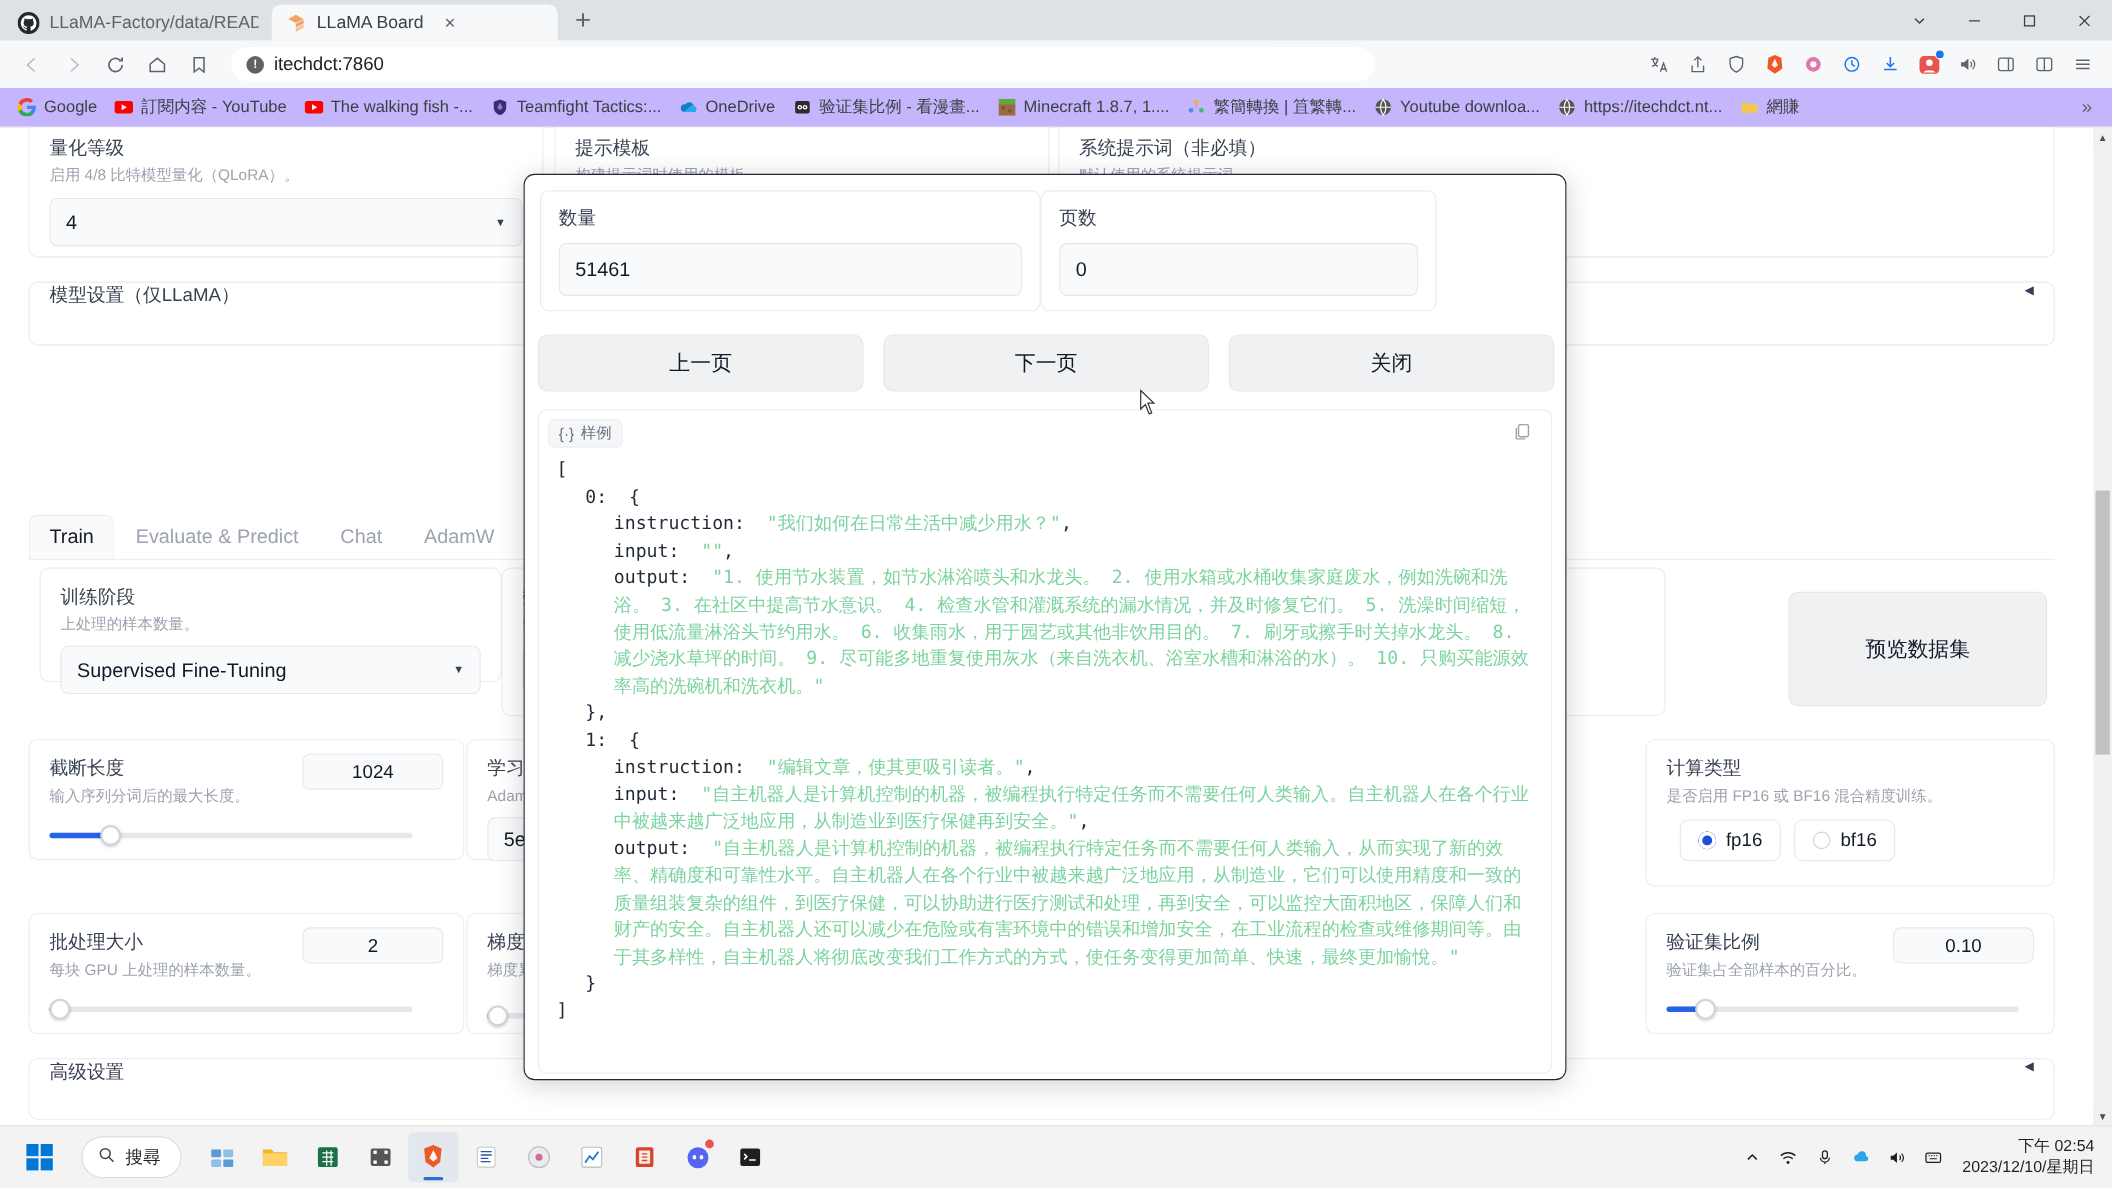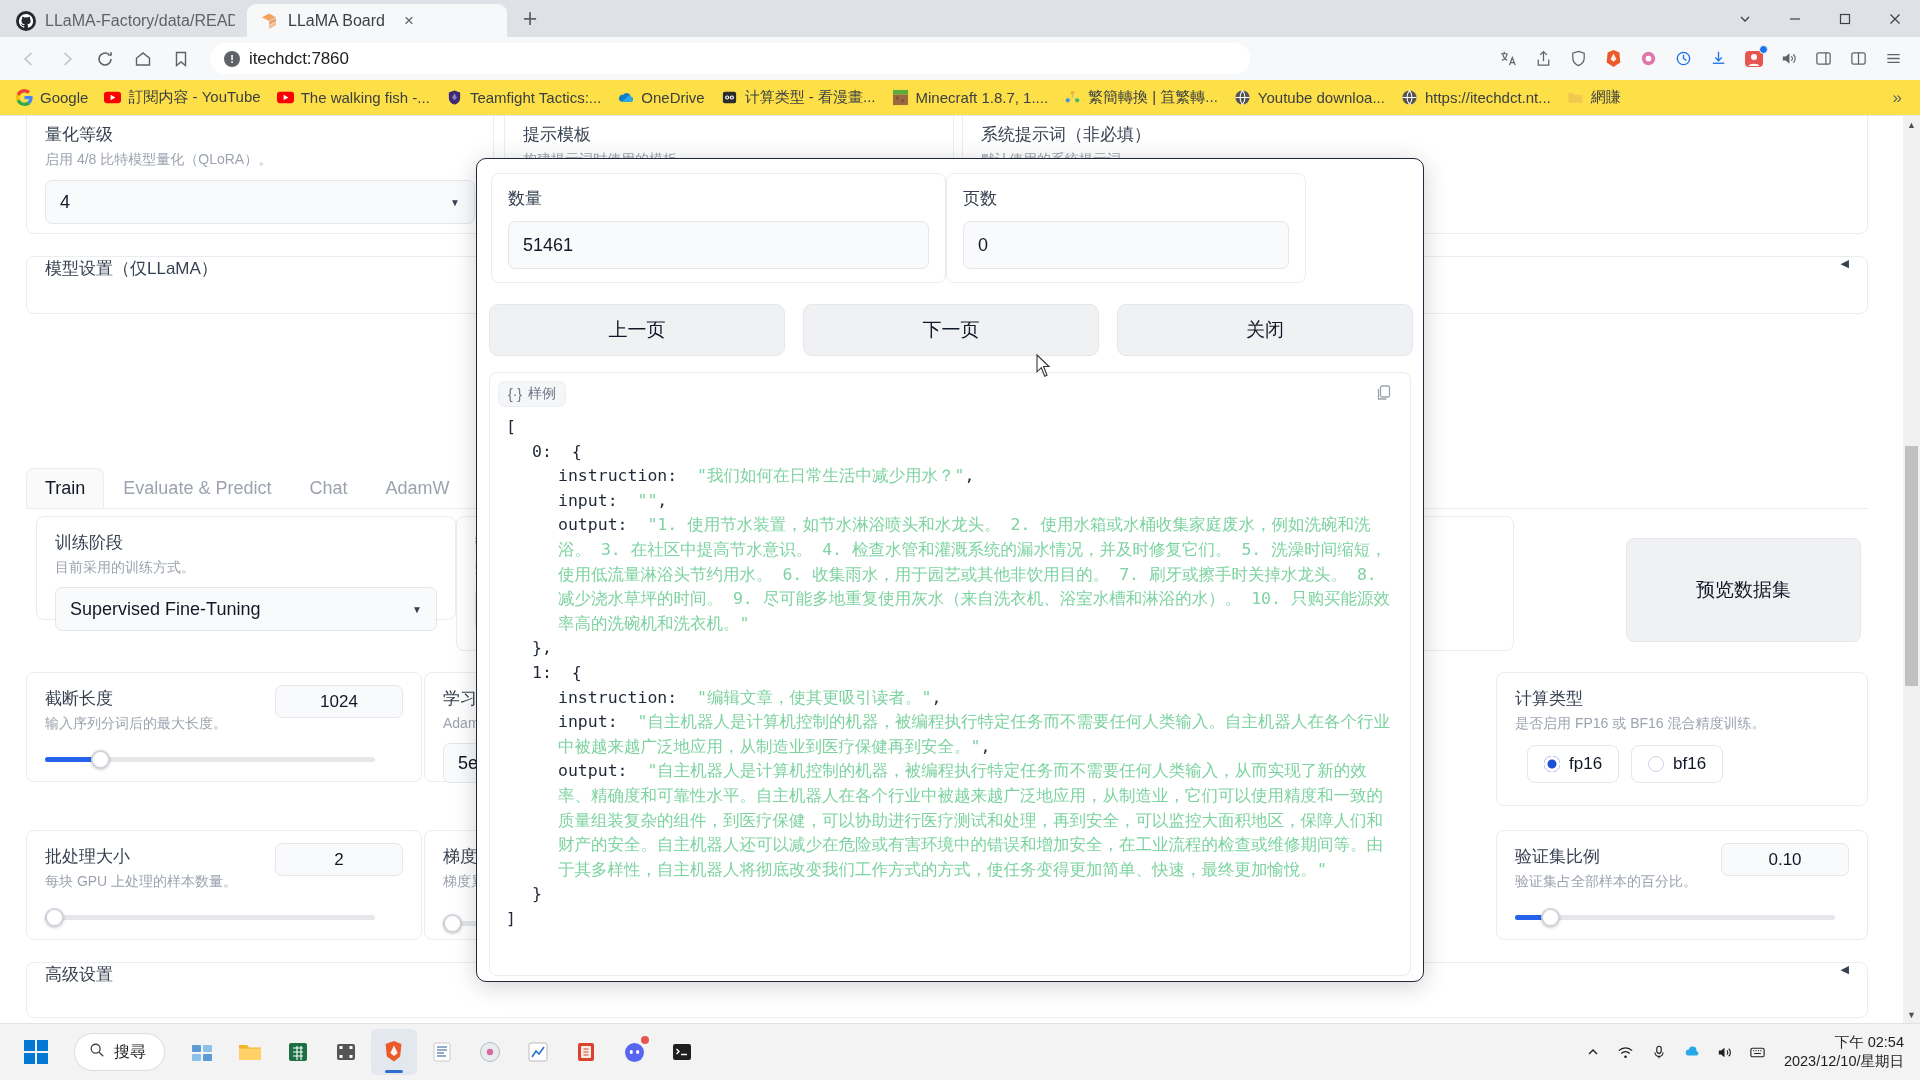--- a/index.html
+++ b/index.html
@@ -65,21 +65,21 @@
     font-size:11px;display:flex;align-items:center;justify-content:center;font-weight:bold;
   }
   .toolbar-right { display:flex; align-items:center; gap:2px; margin-left:auto; }
   .tb-ico {
     width:33px;height:33px;display:flex;align-items:center;justify-content:center;
     color:#5f6368; position:relative;
   }
 
   .chrome-bookmarks {
     position:absolute; left:0; top:80px; width:1920px; height:36px;
-    background:#fde047; display:flex; align-items:center; padding:0 8px;
+    background:#c4b5fd; display:flex; align-items:center; padding:0 8px;
     border-bottom: 1px solid #e3e5e8;
   }
   .bm {
     display:flex;align-items:center;gap:7px;padding:4px 8px;border-radius:4px;
     font-size:15px;color:#3c4043;white-space:nowrap;
   }
   .bm-ico { width:17px;height:17px;flex:0 0 17px;display:block; }
   .bm-overflow { margin-left:auto; color:#5f6368; font-size:17px; padding:0 10px; }
 
   
@@ -460,21 +460,21 @@
     <div class="bm">
       <span class="bm-ico">
         <svg width="17" height="17" viewBox="0 0 18 18">
             <rect x="2" y="3" width="14" height="12" rx="2" fill="#2b2b2b"></rect>
             <circle cx="6.5" cy="9" r="2.2" fill="#fff"></circle>
             <circle cx="11.5" cy="9" r="2.2" fill="#fff"></circle>
             <circle cx="6.5" cy="9" r="1" fill="#2b2b2b"></circle>
             <circle cx="11.5" cy="9" r="1" fill="#2b2b2b"></circle>
           </svg>
       </span>
-      <span>计算类型 - 看漫畫...</span>
+      <span>验证集比例 - 看漫畫...</span>
     </div>
     <div class="bm">
       <span class="bm-ico">
         <svg width="17" height="17" viewBox="0 0 18 18">
             <rect x="1" y="1" width="16" height="5" fill="#5faa3c"></rect>
             <rect x="1" y="6" width="16" height="11" fill="#9b6a41"></rect>
             <rect x="4" y="8" width="3" height="3" fill="#7d5433"></rect>
             <rect x="10" y="11" width="3" height="3" fill="#7d5433"></rect>
           </svg>
       </span>
@@ -563,21 +563,21 @@
         <span>Chat</span>
       </div>
       <div class="gr-tab">
         <span>AdamW</span>
       </div>
     </div>
 
     <div class="panel" style="left:36px; top:400px; width:420px; height:104px;">
       <div style="padding:14px 18px;">
         <div class="lbl-title">训练阶段</div>
-        <div class="lbl-sub">目前采用的训练方式。</div>
+        <div class="lbl-sub">上处理的样本数量。</div>
         <div class="field-box" style="margin-top:10px;">
           <span>Supervised Fine-Tuning</span>
           <span class="caret">▼</span>
         </div>
       </div>
     </div>
 
     <div class="panel" style="left:456px; top:400px; width:1058px; height:135px;">
       <div style="padding:14px 18px;">
         <div class="lbl-title">数据集</div>

